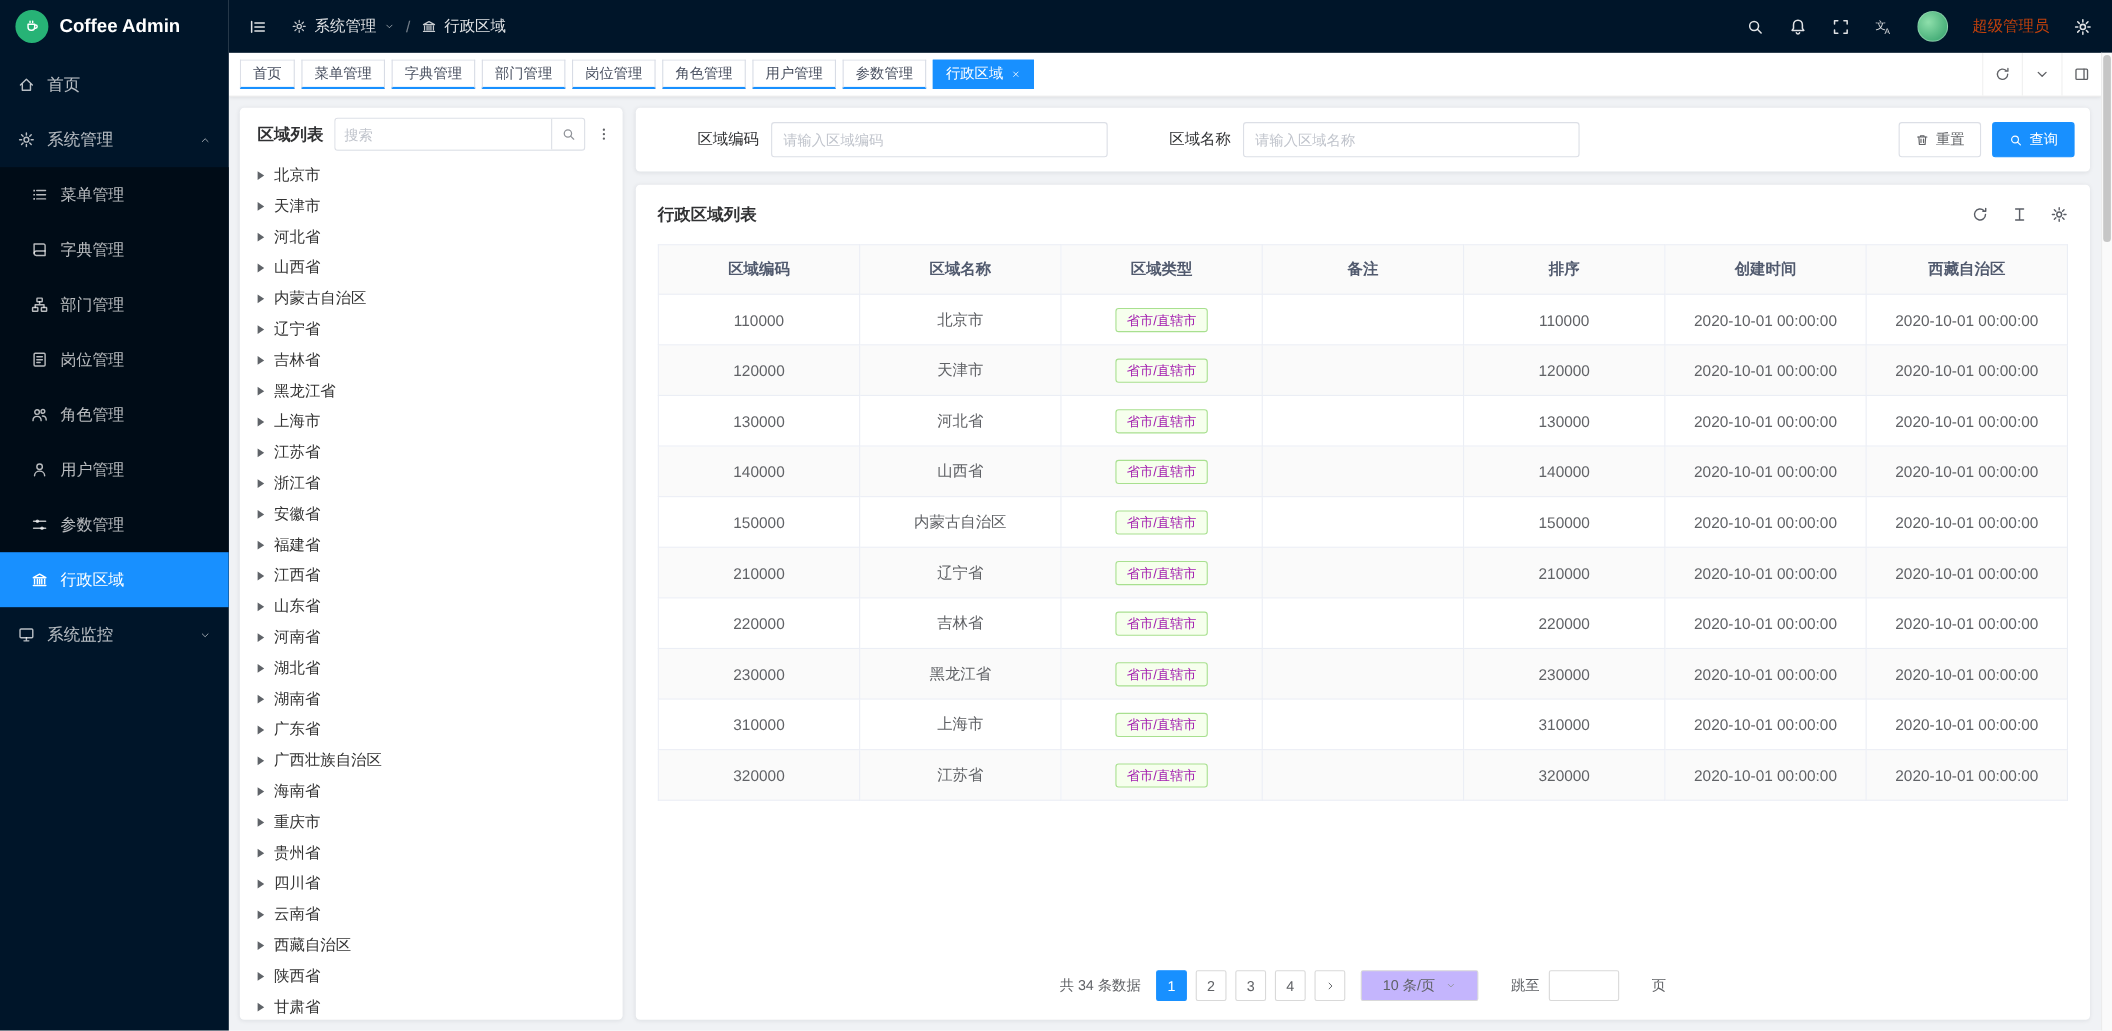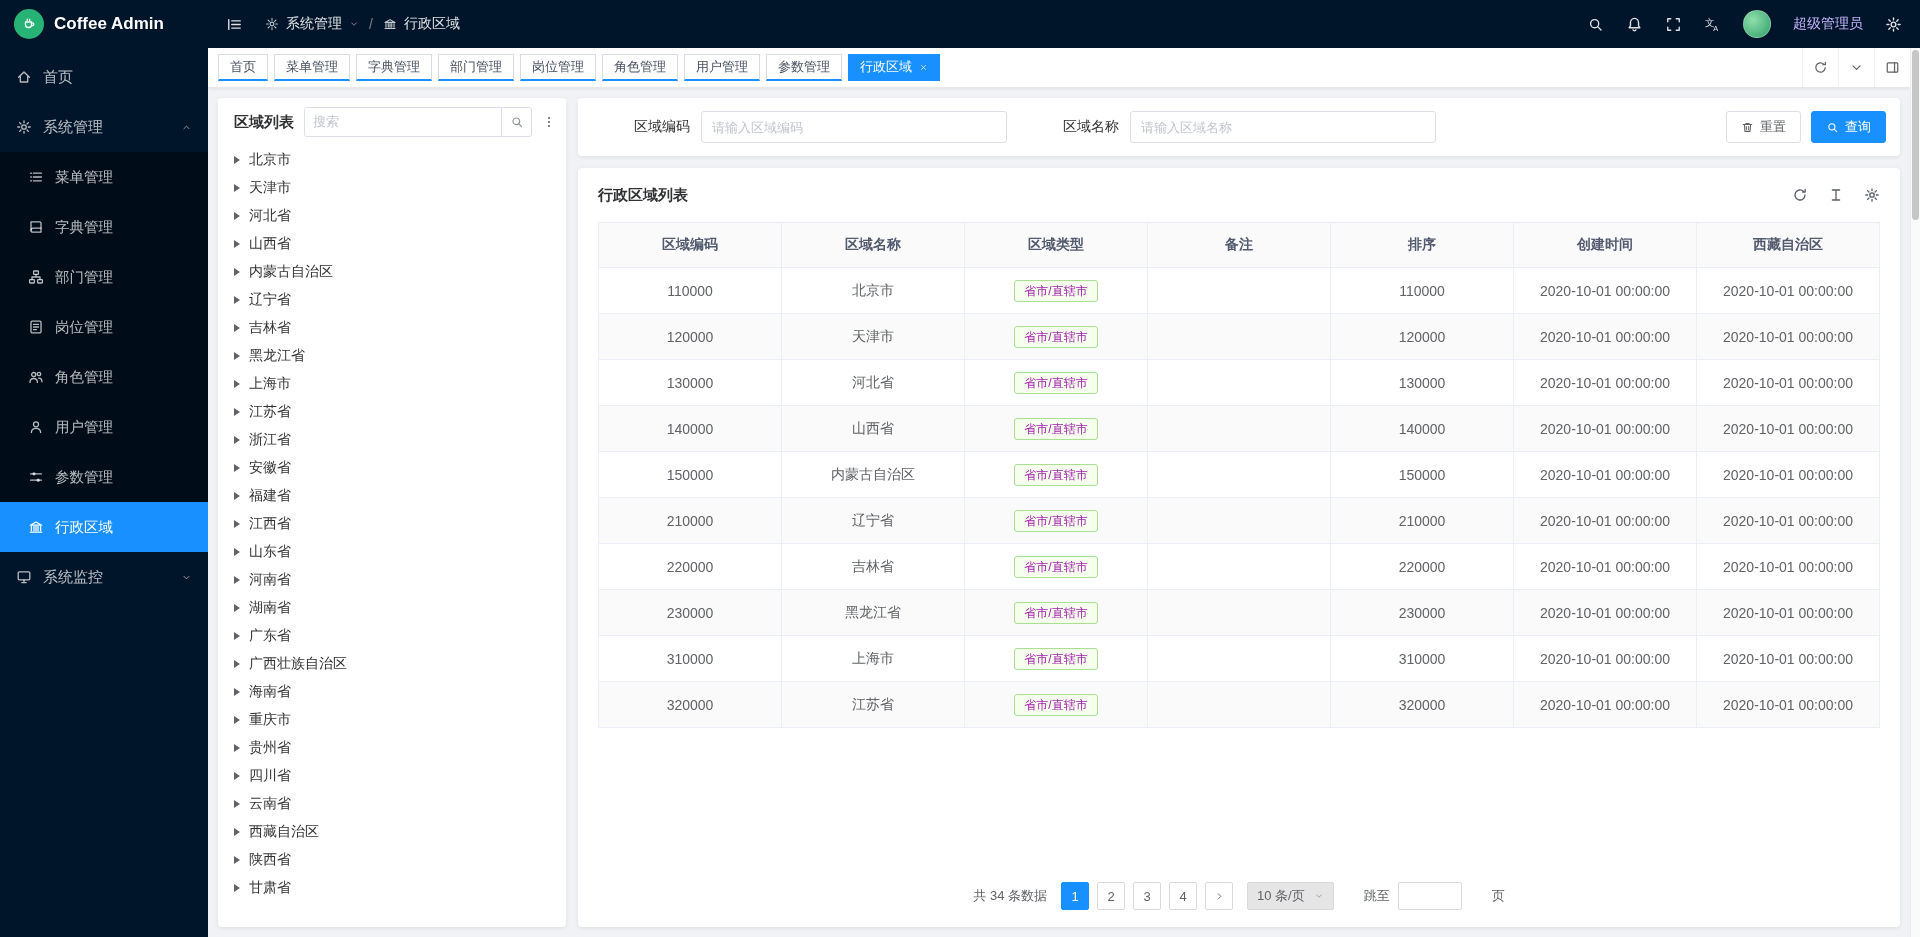--- a/index.html
+++ b/index.html
@@ -28,40 +28,40 @@
   
   .topbar{position:absolute;left:208px;right:0;top:0;height:48px;background:#001529;display:flex;align-items:center;padding:0 18px;gap:14px;color:rgba(255,255,255,.85);z-index:5}
   .tb-btn{font-size:17px;cursor:pointer;color:rgba(255,255,255,.88)}
   .breadcrumb{display:flex;align-items:center;gap:7px;font-size:14px;margin-left:8px}
   .bc-ic{font-size:14px;color:rgba(255,255,255,.78)}
   .bc-item{color:rgba(255,255,255,.88);cursor:pointer}
   .bc-chev{font-size:10px;color:rgba(255,255,255,.6)}
   .bc-sep{color:rgba(255,255,255,.45);margin:0 3px}
   .topbar-right{margin-left:auto;display:flex;align-items:center;gap:22px}
   .avatar{width:28px;height:28px;border-radius:50%;background:radial-gradient(circle at 35% 35%,#8edfab,#2f9e68);border:1px solid rgba(255,255,255,.25);cursor:pointer}
-  .user-name{font-size:14px;color:#c4b5fd;cursor:pointer}
+  .user-name{font-size:14px;color:#c2410c;cursor:pointer}
 
   
   .tabbar{position:absolute;left:208px;right:10px;top:48px;height:40px;background:#fff;border-bottom:1px solid #e8e8e8;box-shadow:0 1px 3px rgba(0,0,0,.07);display:flex;align-items:center;padding-left:10px;z-index:4}
   .tabs{display:flex;align-items:center;gap:6px;flex:1;overflow:hidden}
   .tab{height:27px;display:inline-flex;align-items:center;gap:7px;padding:0 11px;background:#fff;border:1px solid #d8dce5;border-bottom:2px solid #1890ff;font-size:13px;color:#495060;cursor:pointer;white-space:nowrap}
   .tab.active{background:#1890ff;border-color:#1890ff;color:#fff}
   .tab-x{font-size:9px;color:#fff}
   .tab-tools{display:flex;align-items:stretch;height:100%}
   .tab-tool{width:36px;display:flex;align-items:center;justify-content:center;border-left:1px solid #f0f0f0;color:#606266;font-size:15px;cursor:pointer}
 
   
   .content{position:absolute;left:208px;top:88px;right:10px;bottom:0;padding:10px;display:flex;gap:12px}
   .tree-card,.filter-card,.table-card{background:#fff;border-radius:4px;box-shadow:0 1px 4px rgba(0,21,41,.08)}
 
   .tree-card{width:348px;flex:none;display:flex;flex-direction:column;overflow:hidden}
   .tree-head{display:flex;align-items:center;gap:10px;padding:9px 10px 7px 16px;flex:none}
   .tree-title{font-size:15px;font-weight:700;color:#303133;white-space:nowrap}
   .tree-search{flex:1;display:flex;height:30px;border:1px solid #dcdfe6;border-radius:3px;overflow:hidden;background:#fff}
-  .tree-search-input{flex:1;min-width:0;border:none;outline:none;padding:0 8px;font-size:13px;color:#ef4444;font-family:Liberation Serif, serif}
+  .tree-search-input{flex:1;min-width:0;border:none;outline:none;padding:0 8px;font-size:13px;color:#ef4444;font-family:Liberation Sans, sans-serif}
   .tree-search-input::placeholder{color:#c0c4cc}
   .tree-search-btn{width:30px;flex:none;border-left:1px solid #dcdfe6;color:#909399;font-size:14px;cursor:pointer}
   .tree-dots{font-size:16px;color:#606266;cursor:pointer;width:14px;flex:none}
   .tree-list{flex:1;overflow-y:scroll;padding:2px 0 0 16px}
   .tree-list::-webkit-scrollbar{width:8px}
   .tree-list::-webkit-scrollbar-thumb{background:#cfcfcf;border-radius:4px}
   .tree-list::-webkit-scrollbar-track{background:transparent}
   .tree-item{height:28px;display:flex;align-items:center;gap:9px;font-size:14px;color:#333;cursor:pointer;white-space:nowrap}
   .caret{width:0;height:0;flex:none;border-top:4px solid transparent;border-bottom:4px solid transparent;border-left:6px solid #5f6368}
 
@@ -90,21 +90,21 @@
   .grid td{color:#606266}
   .grid tbody tr:nth-child(even){background:#fafafa}
   .tag{display:inline-block;padding:1px 9px;font-size:12px;line-height:18px;color:#a21caf;background:#f6ffed;border:1px solid #a8e08f;border-radius:3px}
 
   .pagination{margin-top:auto;flex:none;height:62px;display:flex;align-items:center;justify-content:center;gap:8px;font-size:13px;color:#606266}
   .pg-total{margin-right:6px}
   .pg-pages{display:flex;gap:8px}
   .page-btn{min-width:28px;height:28px;padding:0 5px;border:1px solid #d9d9d9;background:#fff;border-radius:2px;font-size:13px;color:#606266;display:inline-flex;align-items:center;justify-content:center;cursor:pointer;font-family:inherit}
   .page-btn.active{background:#1890ff;border-color:#1890ff;color:#fff}
   .page-btn .ic{font-size:11px}
-  .pg-size{height:28px;border:1px solid #d9d9d9;border-radius:2px;display:inline-flex;align-items:center;gap:9px;padding:0 9px;cursor:pointer;margin-left:6px;background:#e5e5e5}
+  .pg-size{height:28px;border:1px solid #d9d9d9;border-radius:2px;display:inline-flex;align-items:center;gap:9px;padding:0 19px;cursor:pointer;margin-left:6px;background:#c4b5fd}
   .pg-chev{font-size:10px;color:#909399}
   .pg-jump-label{margin-left:22px;white-space:nowrap}
   .pg-jump-input{width:64px;height:28px;border:1px solid #d9d9d9;border-radius:2px;outline:none;padding:0 6px;font-size:13px;font-family:inherit}
 
   .win-scroll{position:absolute;right:0;top:48px;bottom:0;width:10px;background:#fafafa;border-left:1px solid #ececec;z-index:6}
   .win-thumb{position:absolute;left:1px;right:1px;top:2px;height:170px;background:#c6c6c6;border-radius:4px}
 </style>
 </head>
 <body>
 
@@ -449,20 +449,24 @@
       <span class="caret"></span>
       <span>江西省</span>
     </div>
           <div class="tree-item">
       <span class="caret"></span>
       <span>山东省</span>
     </div>
           <div class="tree-item">
       <span class="caret"></span>
       <span>河南省</span>
+    </div>
+          <div class="tree-item">
+      <span class="caret"></span>
+      <span>湖北省</span>
     </div>
           <div class="tree-item">
       <span class="caret"></span>
       <span>湖南省</span>
     </div>
           <div class="tree-item">
       <span class="caret"></span>
       <span>广东省</span>
     </div>
           <div class="tree-item">

